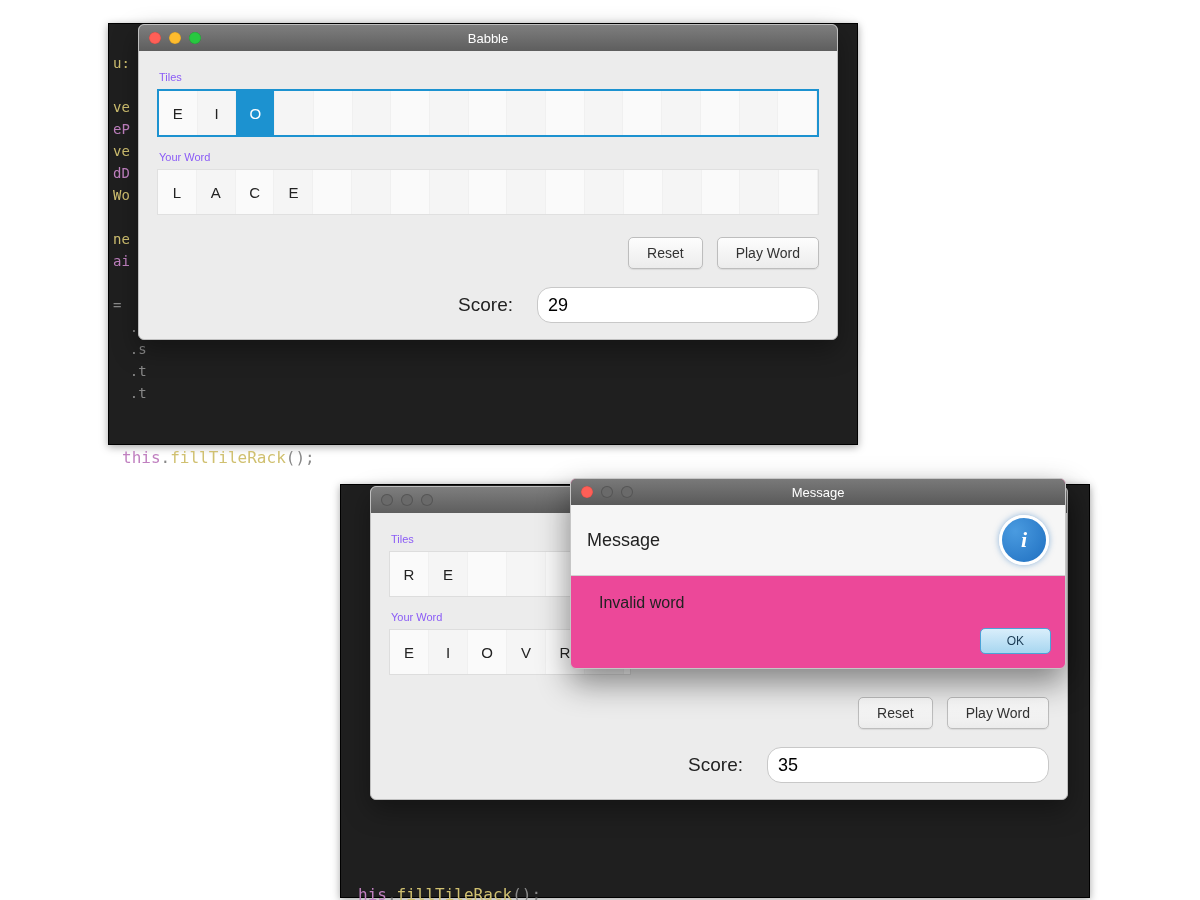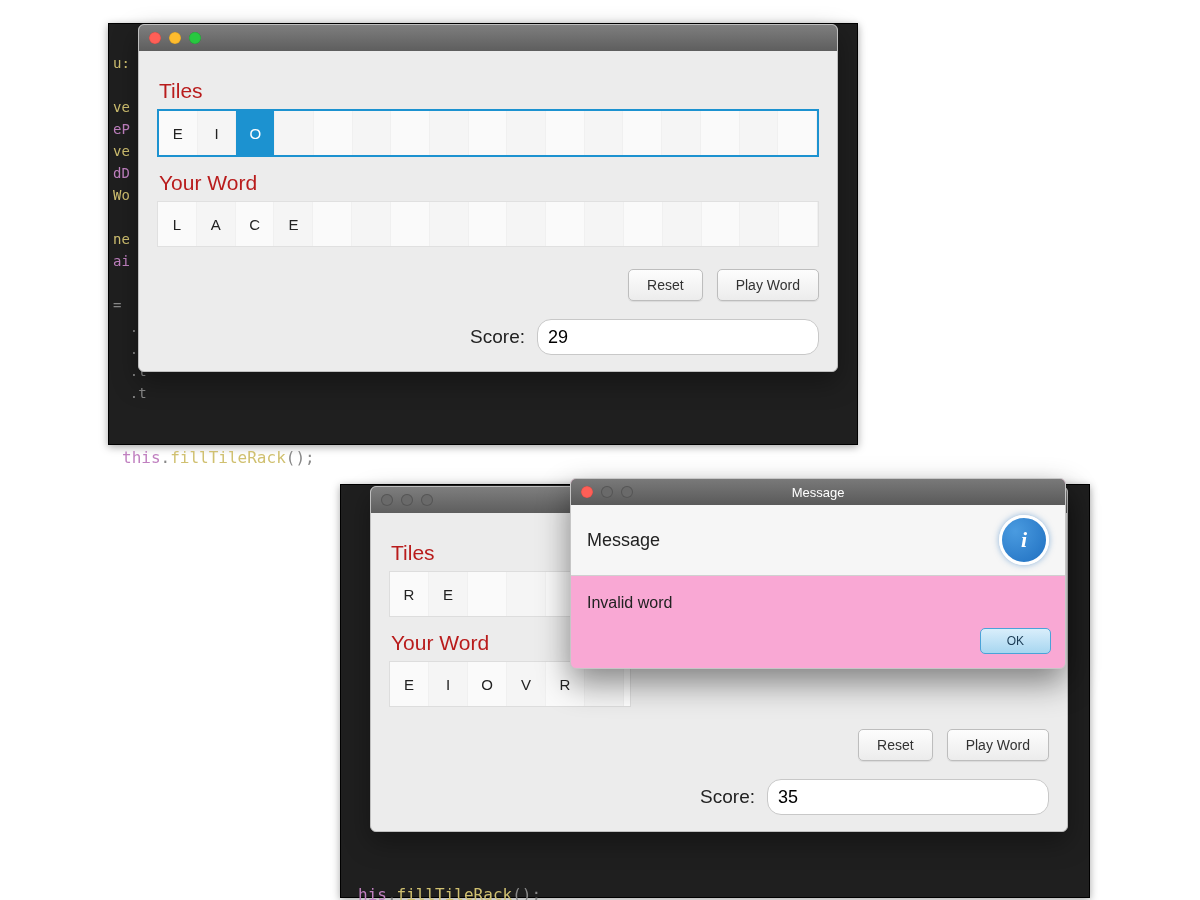--- a/index.html
+++ b/index.html
@@ -39,21 +39,21 @@
     color:#fff;font-size:13px;font-weight:500;
     position:relative;
   }
   .traffic{display:flex;gap:8px;padding-left:10px;z-index:2;}
   .dot{width:12px;height:12px;border-radius:50%;box-shadow:inset 0 0 1px rgba(0,0,0,.4);}
   .dot.red{background:#ff5f57;} .dot.yellow{background:#febc2e;} .dot.green{background:#28c840;}
   .dot.dim{background:#6a6a6a;box-shadow:inset 0 0 0 1px #555;}
   .title-center{position:absolute;left:0;right:0;text-align:center;font-size:13px;}
 
   .win-body{padding:12px 18px 16px 18px;}
-  .sect-label{font-size:21px;margin:16px 0 6px 2px;color:#b91c1c;}
+  .sect-label{font-size:11px;margin:8px 0 6px 2px;color:#8b5cf6;}
 
   .tilestrip{
     display:flex;height:44px;border:1px solid var(--tile-border);
     background:#fff;
   }
   .tilestrip.selected{border:2px solid var(--sel-blue);}
   .tile{
     width:38px;display:flex;align-items:center;justify-content:center;
     font-size:15px;font-weight:500;color:#222;
     background:var(--tile-bg);
@@ -63,47 +63,47 @@
   .tile.hl{background:var(--sel-blue);color:#fff;}
 
   .btnrow{display:flex;gap:14px;justify-content:flex-end;margin-top:22px;}
   .btn{
     padding:7px 18px;font-size:14px;color:#333;
     background:linear-gradient(#fdfdfd,#ececec);
     border:1px solid var(--btn-border);border-radius:5px;
     box-shadow:0 1px 1px rgba(0,0,0,.08);cursor:pointer;
   }
 
-  .scorerow{display:flex;align-items:center;justify-content:flex-end;gap:12px;margin-top:18px;}
+  .scorerow{display:flex;align-items:center;justify-content:flex-end;gap:24px;margin-top:18px;}
   .scorelabel{font-size:19px;}
   .scorefield{
     width:260px;height:30px;border:1px solid #c8c8c8;border-radius:14px;
     background:#fff;font-size:18px;padding:2px 10px;
   }
 
   
   .dialog{
-    position:absolute;background:#f9a8d4;border-radius:6px;
+    position:absolute;background:#ec4899;border-radius:6px;
     border:1px solid #c6c6c6;box-shadow:0 14px 32px rgba(0,0,0,.45);
     overflow:hidden;
   }
   .dialog .titlebar{background:linear-gradient(#797979,#5a5a5a);}
   .dialog .hdr{
     display:flex;align-items:center;justify-content:space-between;
     padding:10px 16px;border-bottom:1px solid #d0d0d0;background:#f6f6f6;
   }
   .dialog .hdr-title{font-size:18px;}
   .info-badge{
     width:44px;height:44px;border-radius:50%;
     background:radial-gradient(circle at 30% 30%,#4a9be0,#1f6fc0);
     border:3px solid #fff;box-shadow:0 0 6px rgba(30,110,190,.5);
     display:flex;align-items:center;justify-content:center;
     color:#fff;font-family:Georgia,serif;font-style:italic;font-size:22px;font-weight:700;
   }
-  .dialog .msg{padding:18px 16px 6px 16px;font-size:16px;color:#222;}
+  .dialog .msg{padding:18px 16px 6px 28px;font-size:16px;color:#222;}
   .dialog .dlg-btnrow{display:flex;justify-content:flex-end;padding:10px 14px 14px;}
   .ok-btn{
     padding:5px 26px;font-size:12px;
     background:linear-gradient(#d9eefb,#a7d6f0);
     border:1px solid var(--ok-blue-border);border-radius:5px;color:#1a3b55;cursor:pointer;
   }
 
   
   .code-foot{position:absolute;font-family:Menlo,Consolas,monospace;font-size:16px;color:#888;}
   .code-foot .kw{color:#c080c0;} .code-foot .fn{color:#d0c070;}
@@ -132,20 +132,21 @@
 <span class="op">  .t</span>
   </div>
 
   <div class="mac-window" style="left:138px;top:24px;width:698px;">
     <div class="titlebar">
       <div class="traffic">
         <div class="dot red"></div>
         <div class="dot yellow"></div>
         <div class="dot green"></div>
       </div>
+      <div class="title-center">Babble</div>
     </div>
     <div class="win-body">
       <div class="sect-label">Tiles</div>
       <div class="tilestrip selected" id="w1-tiles">
           <div class="tile">E</div>
           <div class="tile">I</div>
           <div class="tile hl">O</div>
           <div class="tile">&nbsp;</div>
           <div class="tile">&nbsp;</div>
           <div class="tile">&nbsp;</div>

